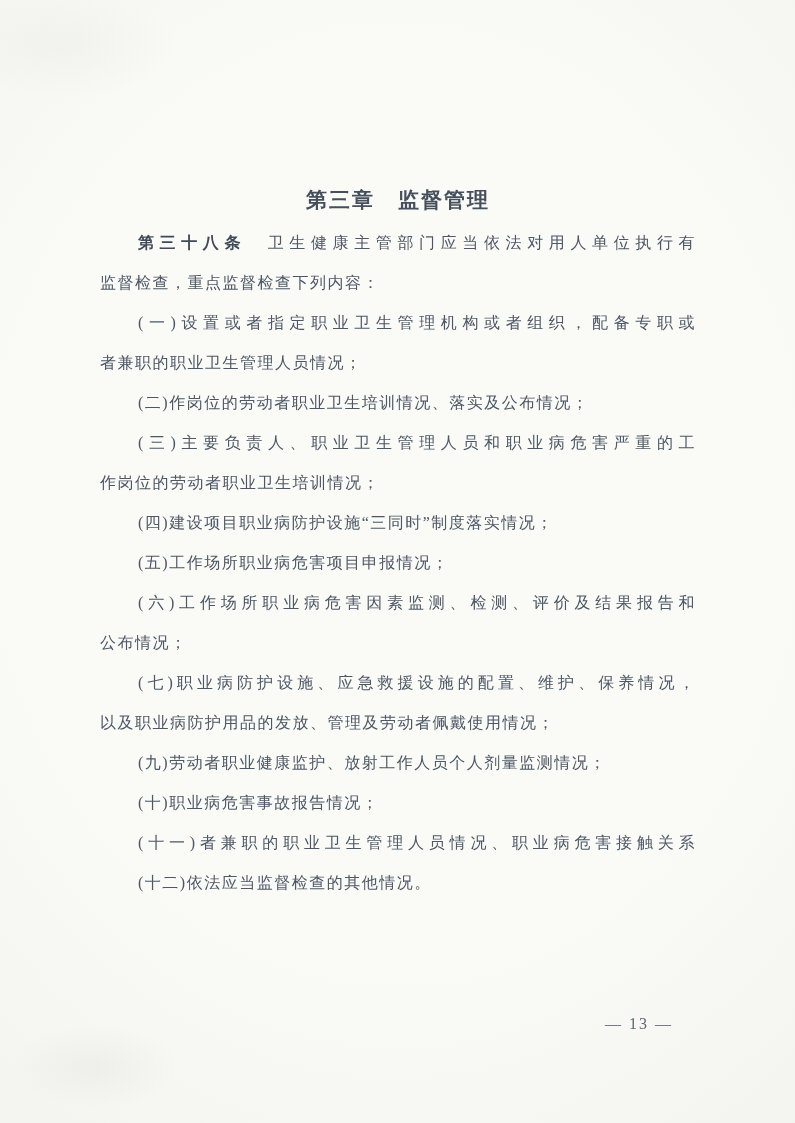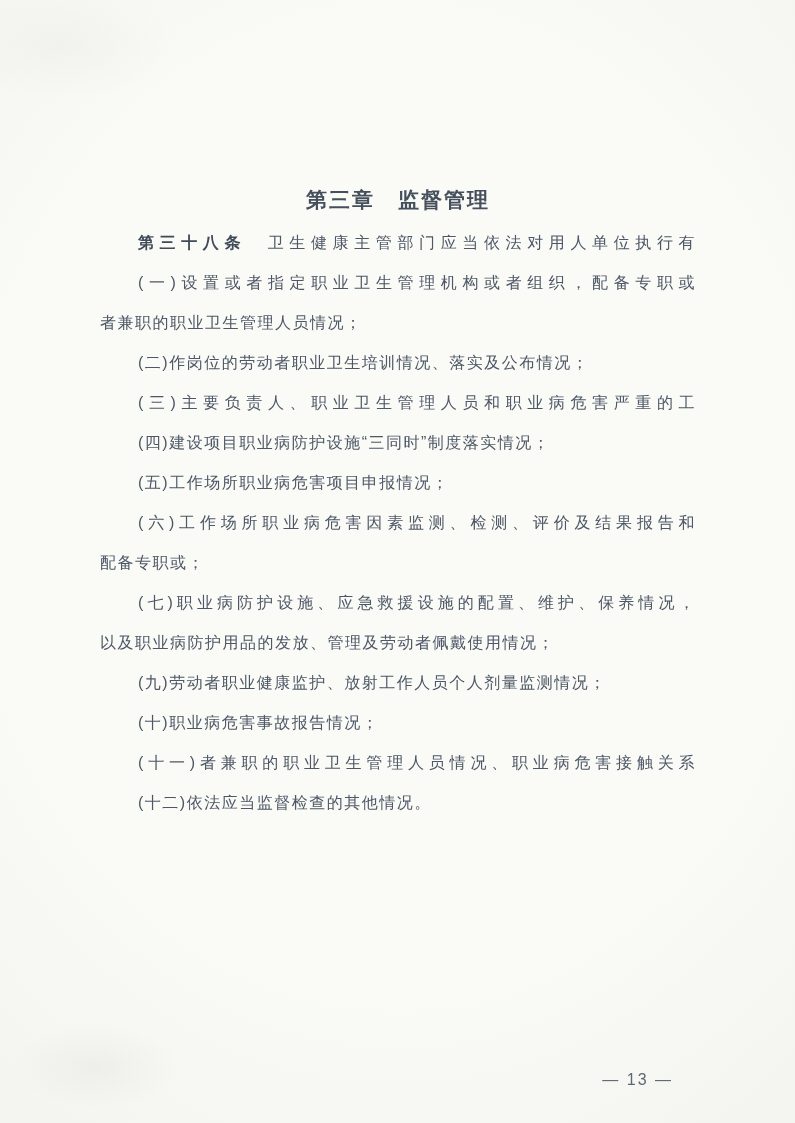--- a/index.html
+++ b/index.html
@@ -10,21 +10,21 @@
   .page {
     position: relative;
     width: 795px;
     height: 1123px;
     margin: 0 auto;
     background:
       radial-gradient(ellipse 120px 60px at 12% 95%, rgba(170,170,162,0.10), rgba(170,170,162,0) 70%),
       radial-gradient(ellipse 160px 80px at 8% 4%, rgba(175,175,168,0.08), rgba(175,175,168,0) 70%),
       radial-gradient(ellipse 90% 75% at 50% 45%, #fafaf7 55%, #f2f2ee 100%);
     overflow: hidden;
-    font-family: Liberation Sans, sans-serif;
+    font-family: Liberation Serif, serif;
     color: #4d5765;
   }
   .content {
     position: absolute;
     left: 100px;
     top: 185px;
     width: 596px;
   }
   .chapter-title {
     font-size: 21px;
@@ -49,46 +49,48 @@
     text-align: justify;
     text-align-last: justify;
     text-justify: inter-character;
   }
   .bold-label {
     font-weight: bold;
     color: #414b58;
   }
   .page-number {
     position: absolute;
-    top: 1068px;
+    top: 1012px;
     right: 122px;
     font-size: 16px;
     letter-spacing: 2px;
     color: #5d6775;
     line-height: 24px;
   }
 </style>
 </head>
 <body>
 
 <div class="page">
   <div class="content">
 
     <div class="chapter-title">第三章　监督管理</div>
 
     <div class="ln ind jst"><span class="bold-label">第三十八条</span><span>　卫生健康主管部门应当依法对用人单位执行有</span></div>
 
+    <div class="ln">监督检查，重点监督检查下列内容：</div>
     <div class="ln ind jst">(一)设置或者指定职业卫生管理机构或者组织，配备专职或</div>
     <div class="ln">者兼职的职业卫生管理人员情况；</div>
     <div class="ln ind">(二)作岗位的劳动者职业卫生培训情况、落实及公布情况；</div>
     <div class="ln ind jst">(三)主要负责人、职业卫生管理人员和职业病危害严重的工</div>
+    <div class="ln">作岗位的劳动者职业卫生培训情况；</div>
     <div class="ln ind">(四)建设项目职业病防护设施“三同时”制度落实情况；</div>
     <div class="ln ind">(五)工作场所职业病危害项目申报情况；</div>
     <div class="ln ind jst">(六)工作场所职业病危害因素监测、检测、评价及结果报告和</div>
-    <div class="ln">配备专职或；</div>
+    <div class="ln">公布情况；</div>
     <div class="ln ind jst">(七)职业病防护设施、应急救援设施的配置、维护、保养情况，</div>
     <div class="ln">以及职业病防护用品的发放、管理及劳动者佩戴使用情况；</div>
     <div class="ln ind">(九)劳动者职业健康监护、放射工作人员个人剂量监测情况；</div>
     <div class="ln ind">(十)职业病危害事故报告情况；</div>
     <div class="ln ind jst">(十一)者兼职的职业卫生管理人员情况、职业病危害接触关系</div>
     <div class="ln ind">(十二)依法应当监督检查的其他情况。</div>
   </div>
 
   <div class="page-number">—  13  —</div>
 </div>

